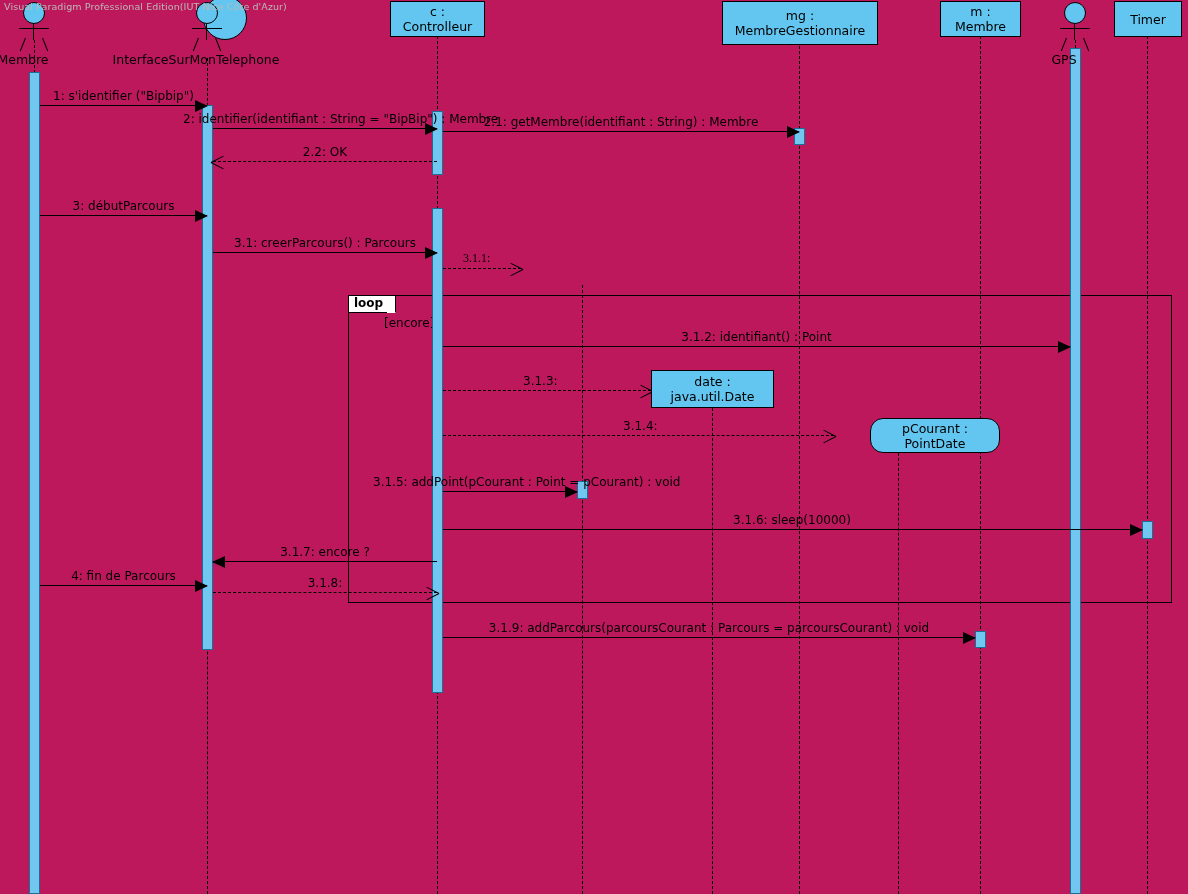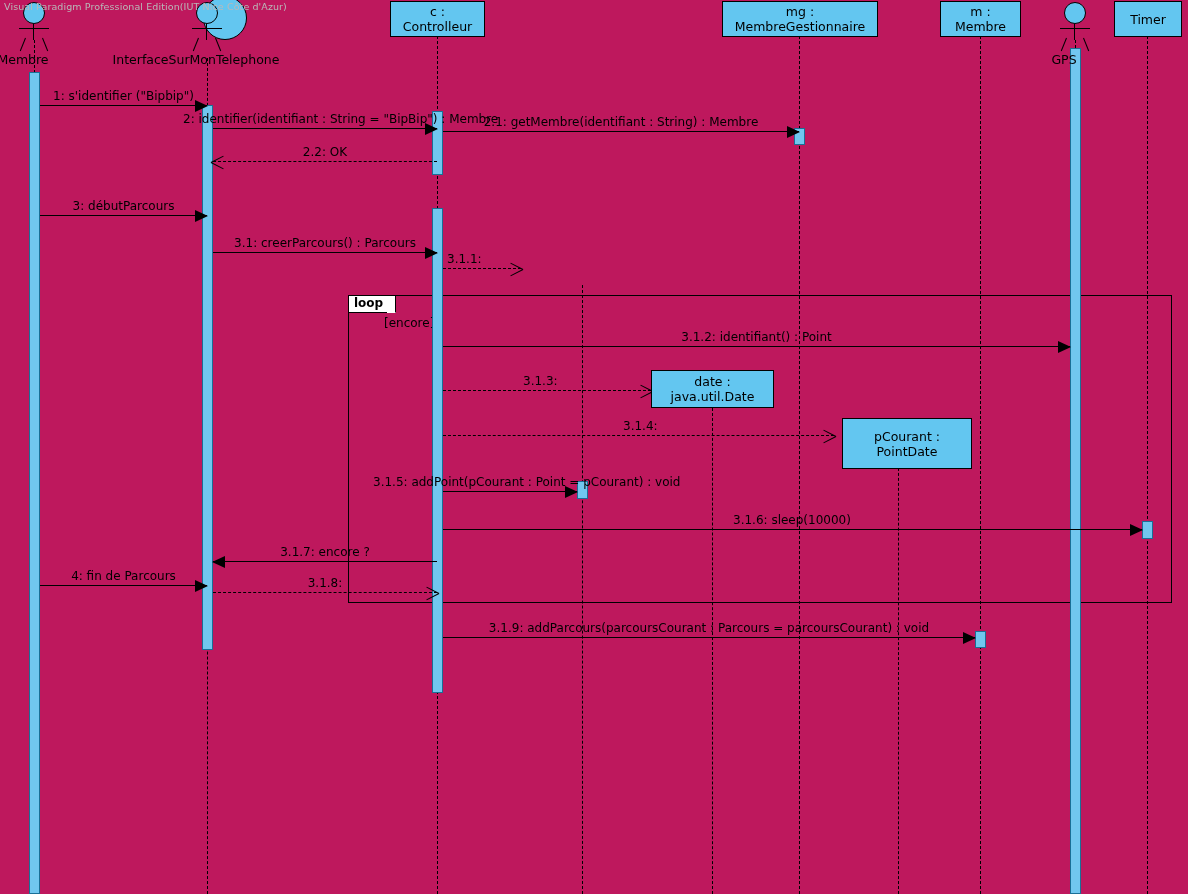--- a/index.html
+++ b/index.html
@@ -129,34 +129,34 @@
     <div class="legR"></div>
     <div class="alabel">GPS</div>
   </div>
 
   <div style="position:absolute;left:203px;top:-4px;width:44px;height:44px;border-radius:50%;
               background:#63c6f0;border:1.6px solid #000;box-sizing:border-box;z-index:7;"></div>
 
   <div class="obox" style="left:390px;top:1px;width:95px;height:36px;">
     <span>c : Controlleur</span>
   </div>
-  <div class="obox" style="left:722px;top:1px;width:156px;height:36px;">
+  <div class="obox" style="left:722px;top:1px;width:156px;height:44px;">
     <span>mg : MembreGestionnaire</span>
   </div>
   <div class="obox" style="left:940px;top:1px;width:81px;height:36px;">
     <span>m : Membre</span>
   </div>
   <div class="obox" style="left:1114px;top:1px;width:68px;height:36px;">
     <span>Timer</span>
   </div>
 
   <div class="obox" style="left:651px;top:370px;width:123px;height:38px;">
     <span>date : java.util.Date</span>
   </div>
-  <div class="obox" style="left:842px;top:418px;width:130px;height:51px;">
+  <div class="obox" style="left:870px;top:418px;width:130px;height:35px;border-radius:13px;">
     <span>pCourant : PointDate</span>
   </div>
 
   <div class="frag" style="left:348px;top:295px;width:824px;height:308px;">
     <div class="tag">loop</div>
     <div class="guard" style="left:35px;top:20px;">[encore]</div>
   </div>
 
   <div class="msg solid" style="left:40px;top:105px;width:167px;">
     <span class="lbl">1: s'identifier ("Bipbip")</span>
@@ -182,21 +182,21 @@
     <span class="lbl">3: débutParcours</span>
     <span class="ah-r"></span>
   </div>
 
   <div class="msg solid" style="left:213px;top:252px;width:224px;">
     <span class="lbl">3.1: creerParcours() : Parcours</span>
     <span class="ah-r"></span>
   </div>
 
   <div class="msg dashed" style="left:443px;top:268px;width:78px;">
-    <span class="lbl" style="left:4px;transform:none;">3.1.1:</span>
+    <span class="lbl" style="left:20px;transform:none;font-family:Liberation Serif, serif;">3.1.1:</span>
     <span class="oh-r"></span>
   </div>
 
   <div class="msg solid" style="left:443px;top:346px;width:627px;">
     <span class="lbl">3.1.2: identifiant() : Point</span>
     <span class="ah-r"></span>
   </div>
 
   <div class="msg dashed" style="left:443px;top:390px;width:208px;">
     <span class="lbl" style="left:80px;transform:none;">3.1.3:</span>

